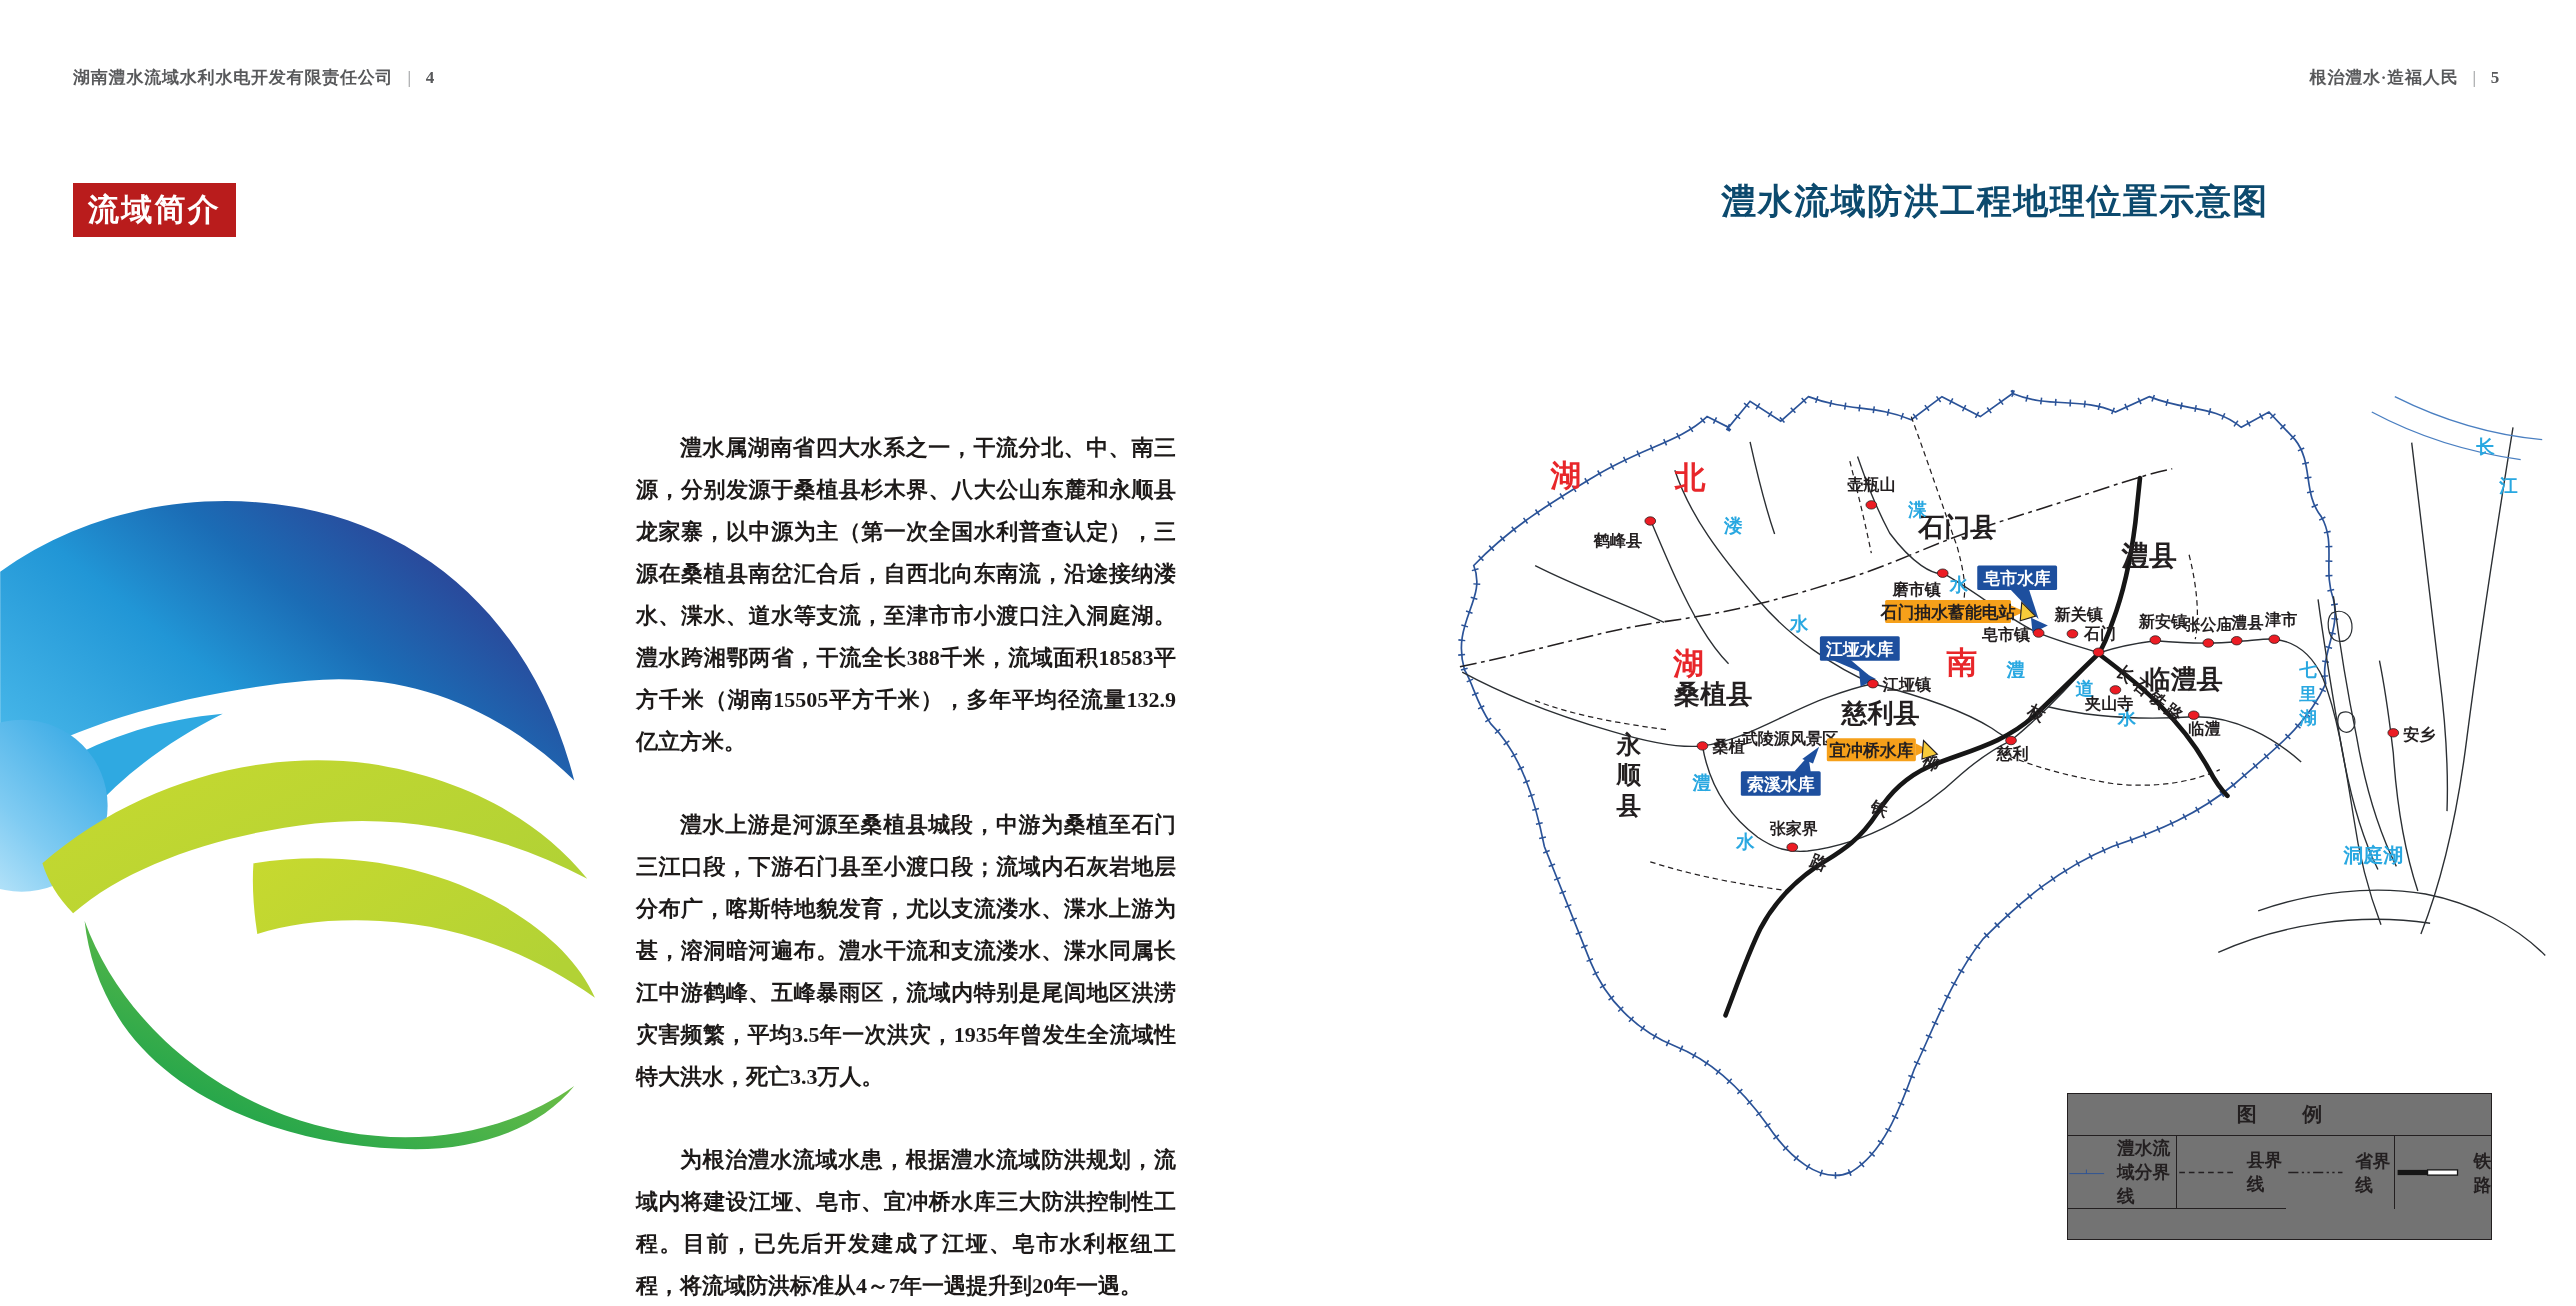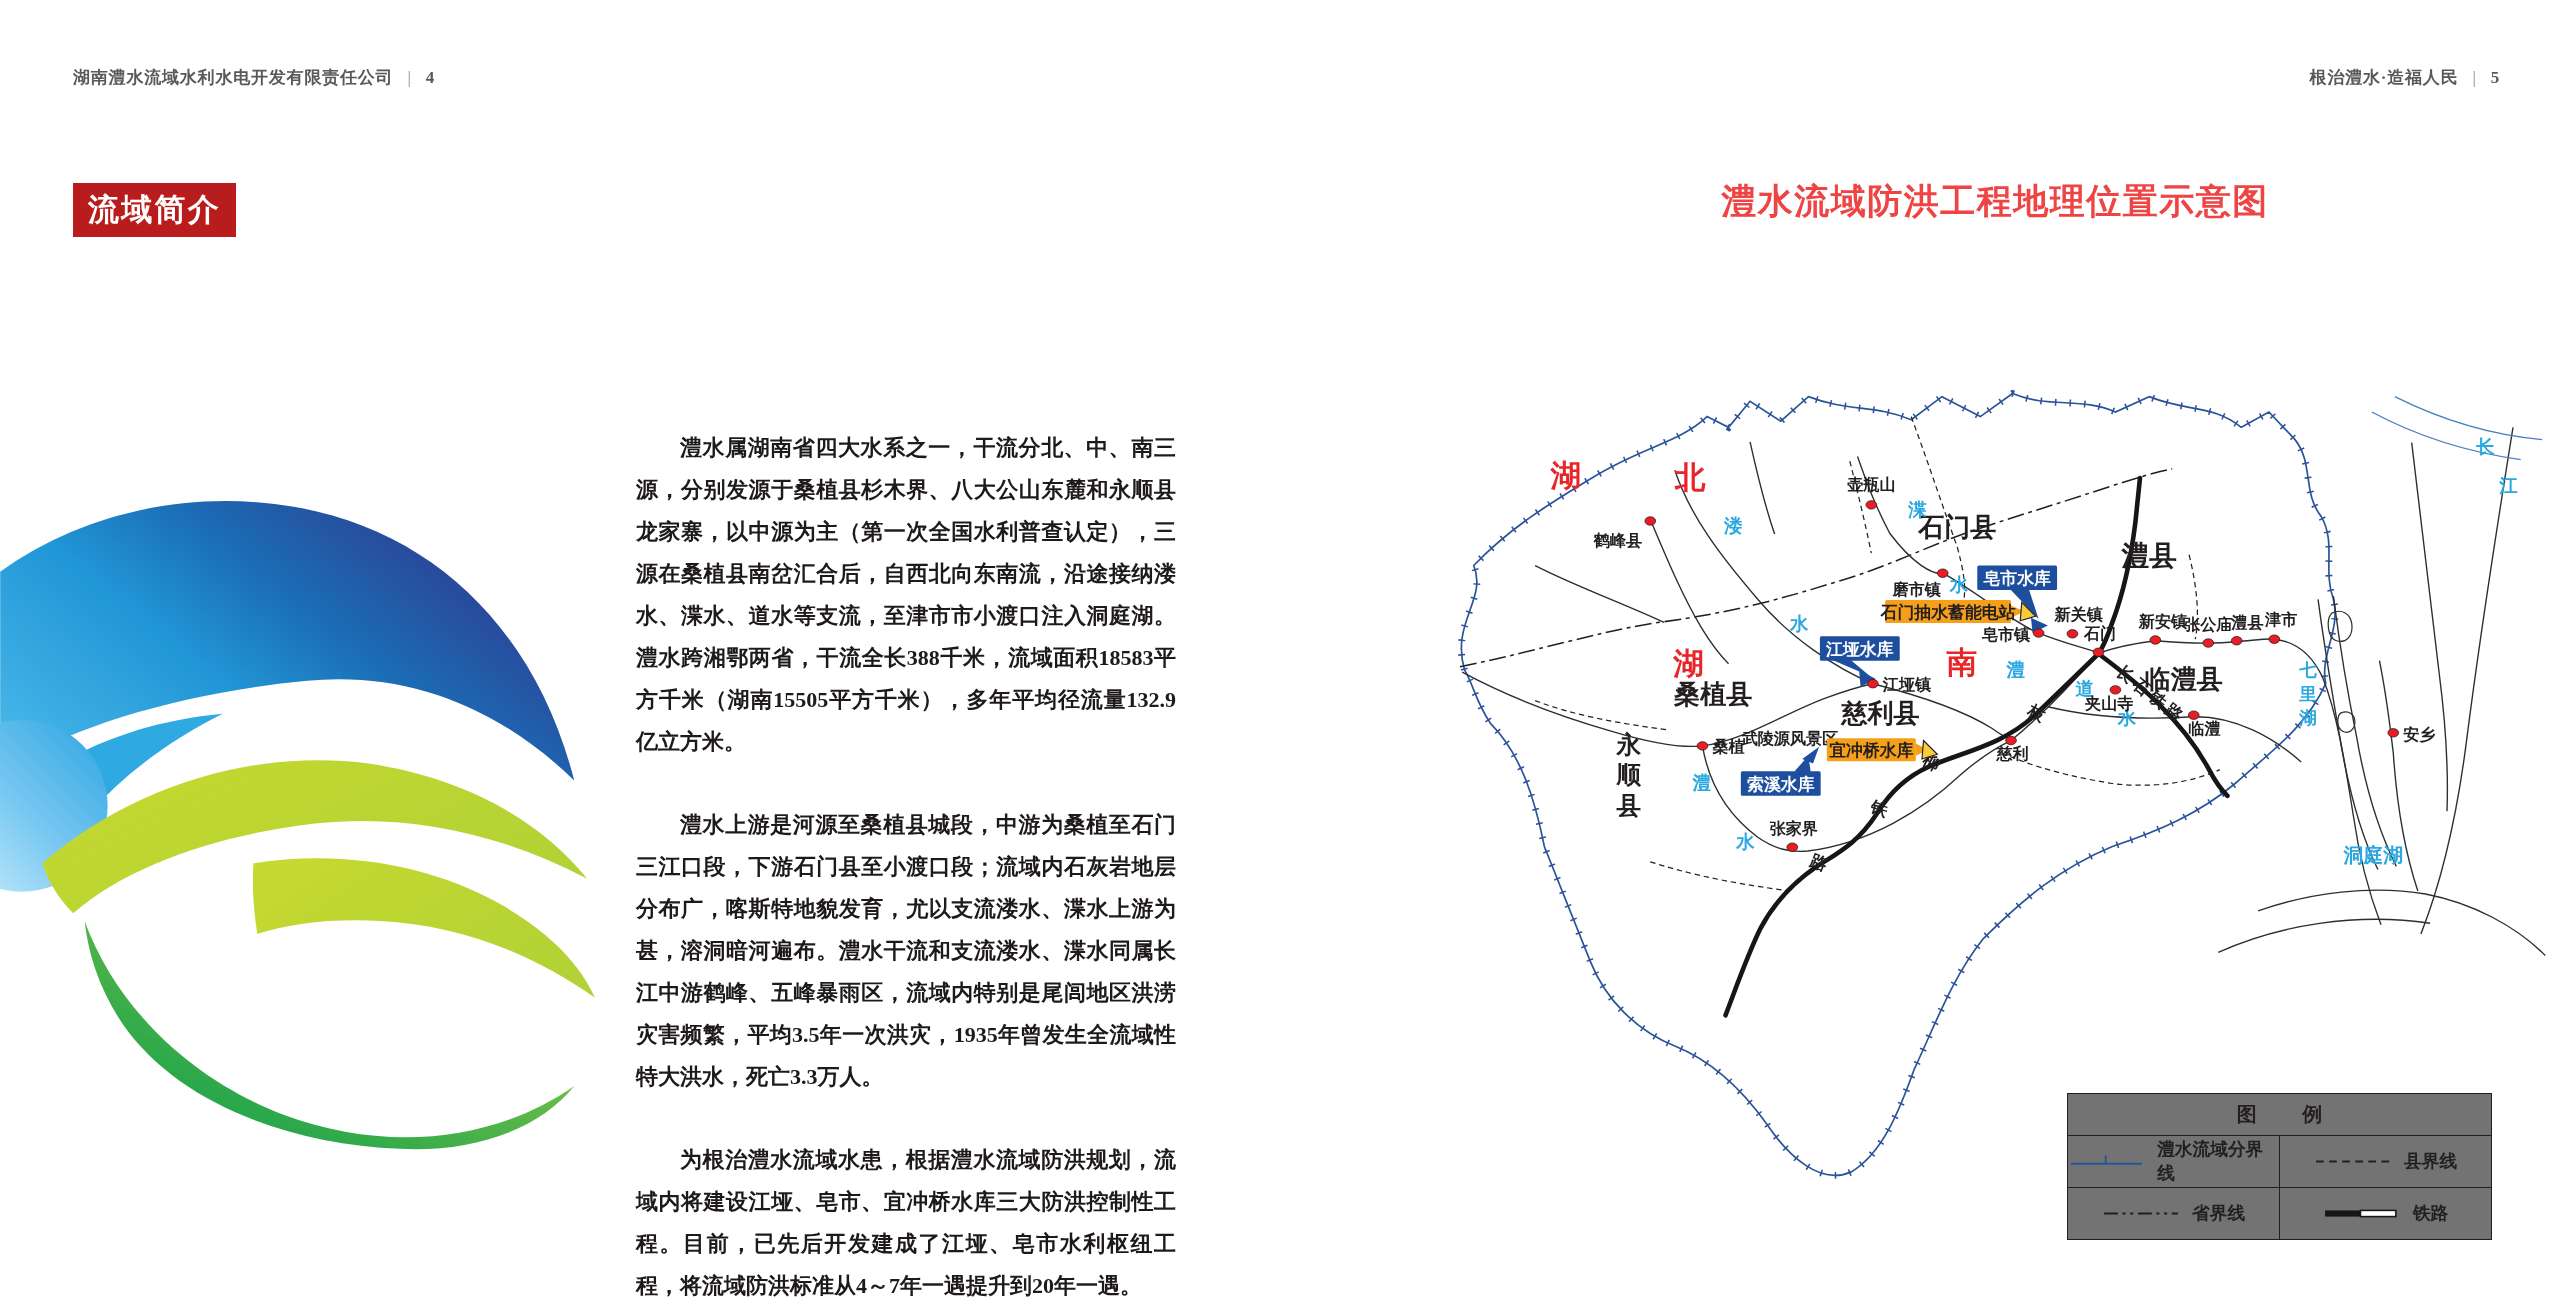--- a/index.html
+++ b/index.html
@@ -23,21 +23,21 @@
 
   #article{
     position:absolute;left:636px;top:427px;width:548px;
     font-family:"Liberation Serif", serif;
     font-size:22px;line-height:42px;font-weight:700;color:#1d1a19;text-align:justify;
   }
   #article p{margin:0 8px 41px 0;text-indent:2em;}
 
   #map-title{
     position:absolute;left:1682px;top:178px;width:626px;text-align:center;
-    font-size:35px;font-weight:bold;color:#ef4444;letter-spacing:1.5px;
+    font-size:35px;font-weight:bold;color:#0c4a6e;letter-spacing:1.5px;
   }
 
   #map-wrap{position:absolute;left:1420px;top:369px;width:1136px;height:829px;}
 
   
   .river{fill:none;stroke:#2b2f33;stroke-width:1.8;}
   .river-blue{fill:none;stroke:#4a7fc1;stroke-width:1.8;}
   .boundary{fill:none;stroke:#2b5398;stroke-width:2.2;}
   .boundary-ticks{fill:none;stroke:#2b5398;stroke-width:9;stroke-dasharray:2 17;}
   .province-line{fill:none;stroke:#231f20;stroke-width:2;stroke-dasharray:22 6 5 6;}
@@ -54,21 +54,21 @@
   .co-text{font-size:22px;font-weight:bold;}
 
   #legend{
     position:absolute;left:2067px;top:1093px;width:425px;height:147px;
     border:1.5px solid #231f20;box-sizing:border-box;background:#737373;
   }
   #legend .lg-title{
     height:41px;border-bottom:1.5px solid #231f20;display:flex;align-items:center;justify-content:center;
     font-size:20px;font-weight:bold;letter-spacing:20px;text-indent:20px;
   }
-  #legend .lg-grid{display:grid;grid-template-columns:1fr 1fr;grid-template-rows:1fr 1fr;height:103px;}
+  #legend .lg-grid{display:grid;grid-template-columns:1fr 1fr 1fr 1fr;grid-template-rows:1fr 1fr;height:103px;}
   #legend .lg-cell{display:flex;align-items:center;justify-content:center;gap:10.7px;
     border-right:1.5px solid #231f20;border-bottom:1.5px solid #231f20;box-sizing:border-box;}
   #legend .lg-cell:nth-child(2n){border-right:none;}
   #legend .lg-cell:nth-child(3),#legend .lg-cell:nth-child(4){border-bottom:none;}
   #legend .lg-label{font-size:17.7px;font-weight:bold;color:#231f20;}
 </style>
 </head>
 <body>
 
 <div id="hdr-left" class="hdr">

